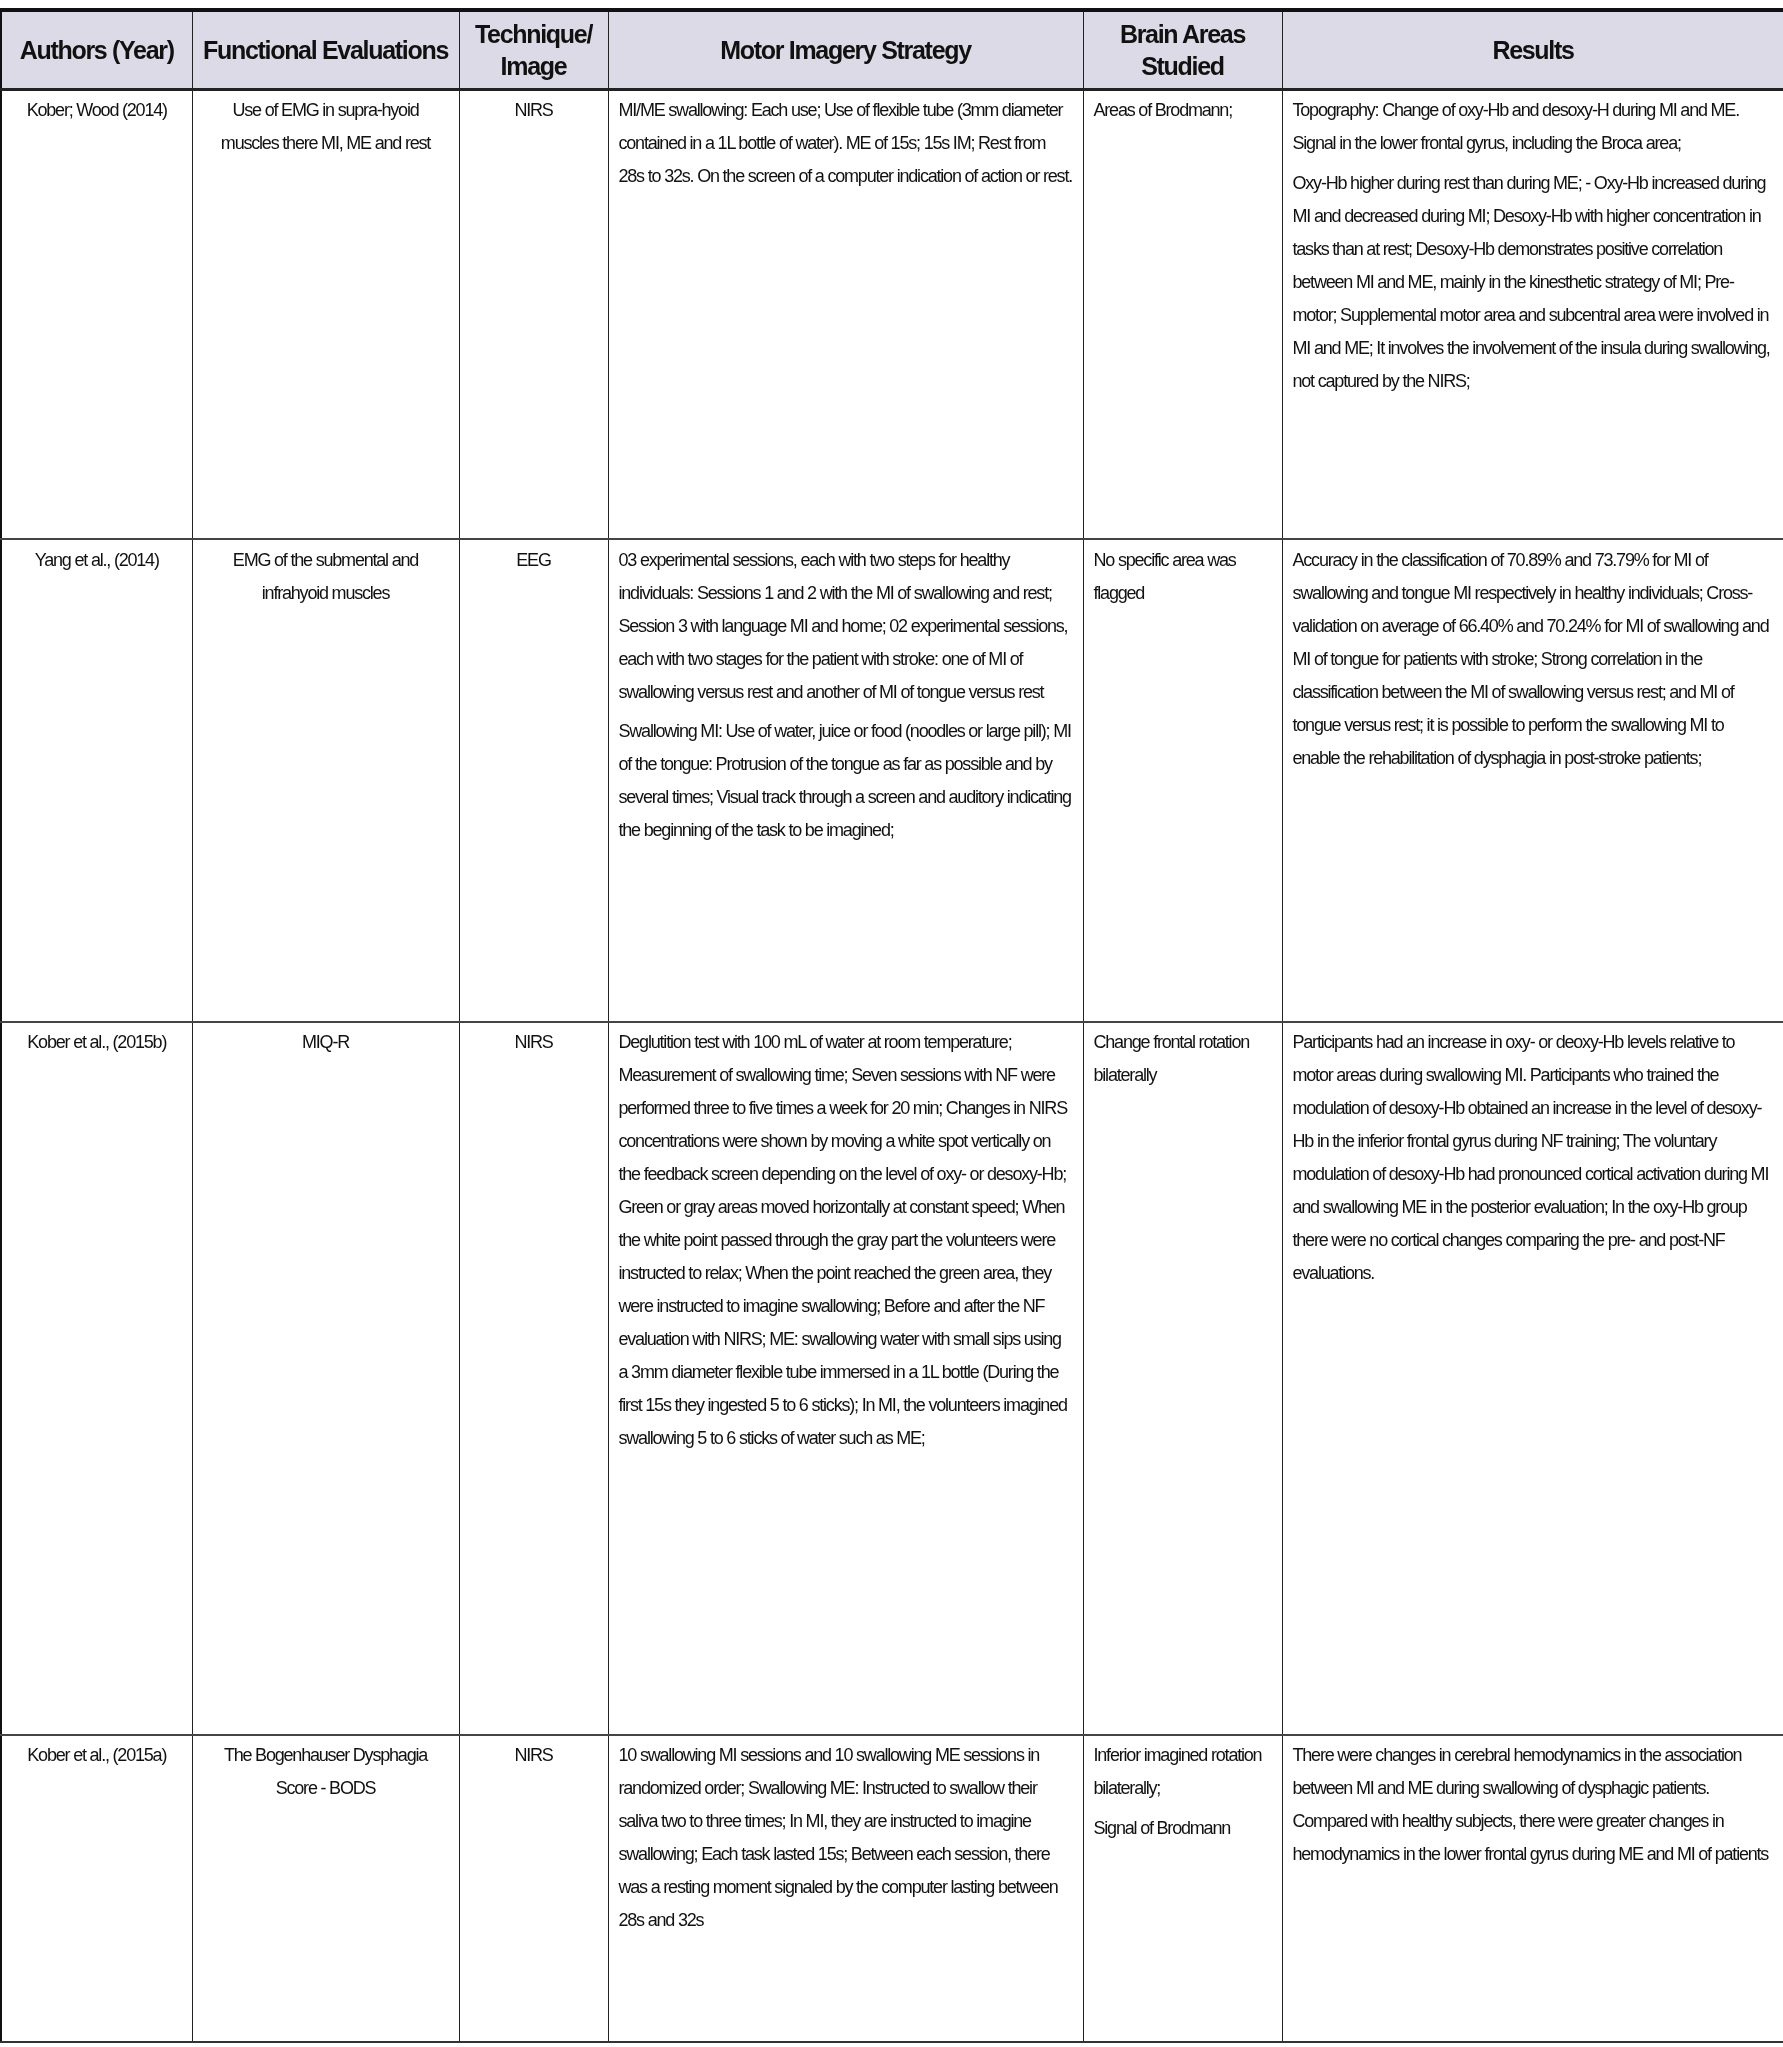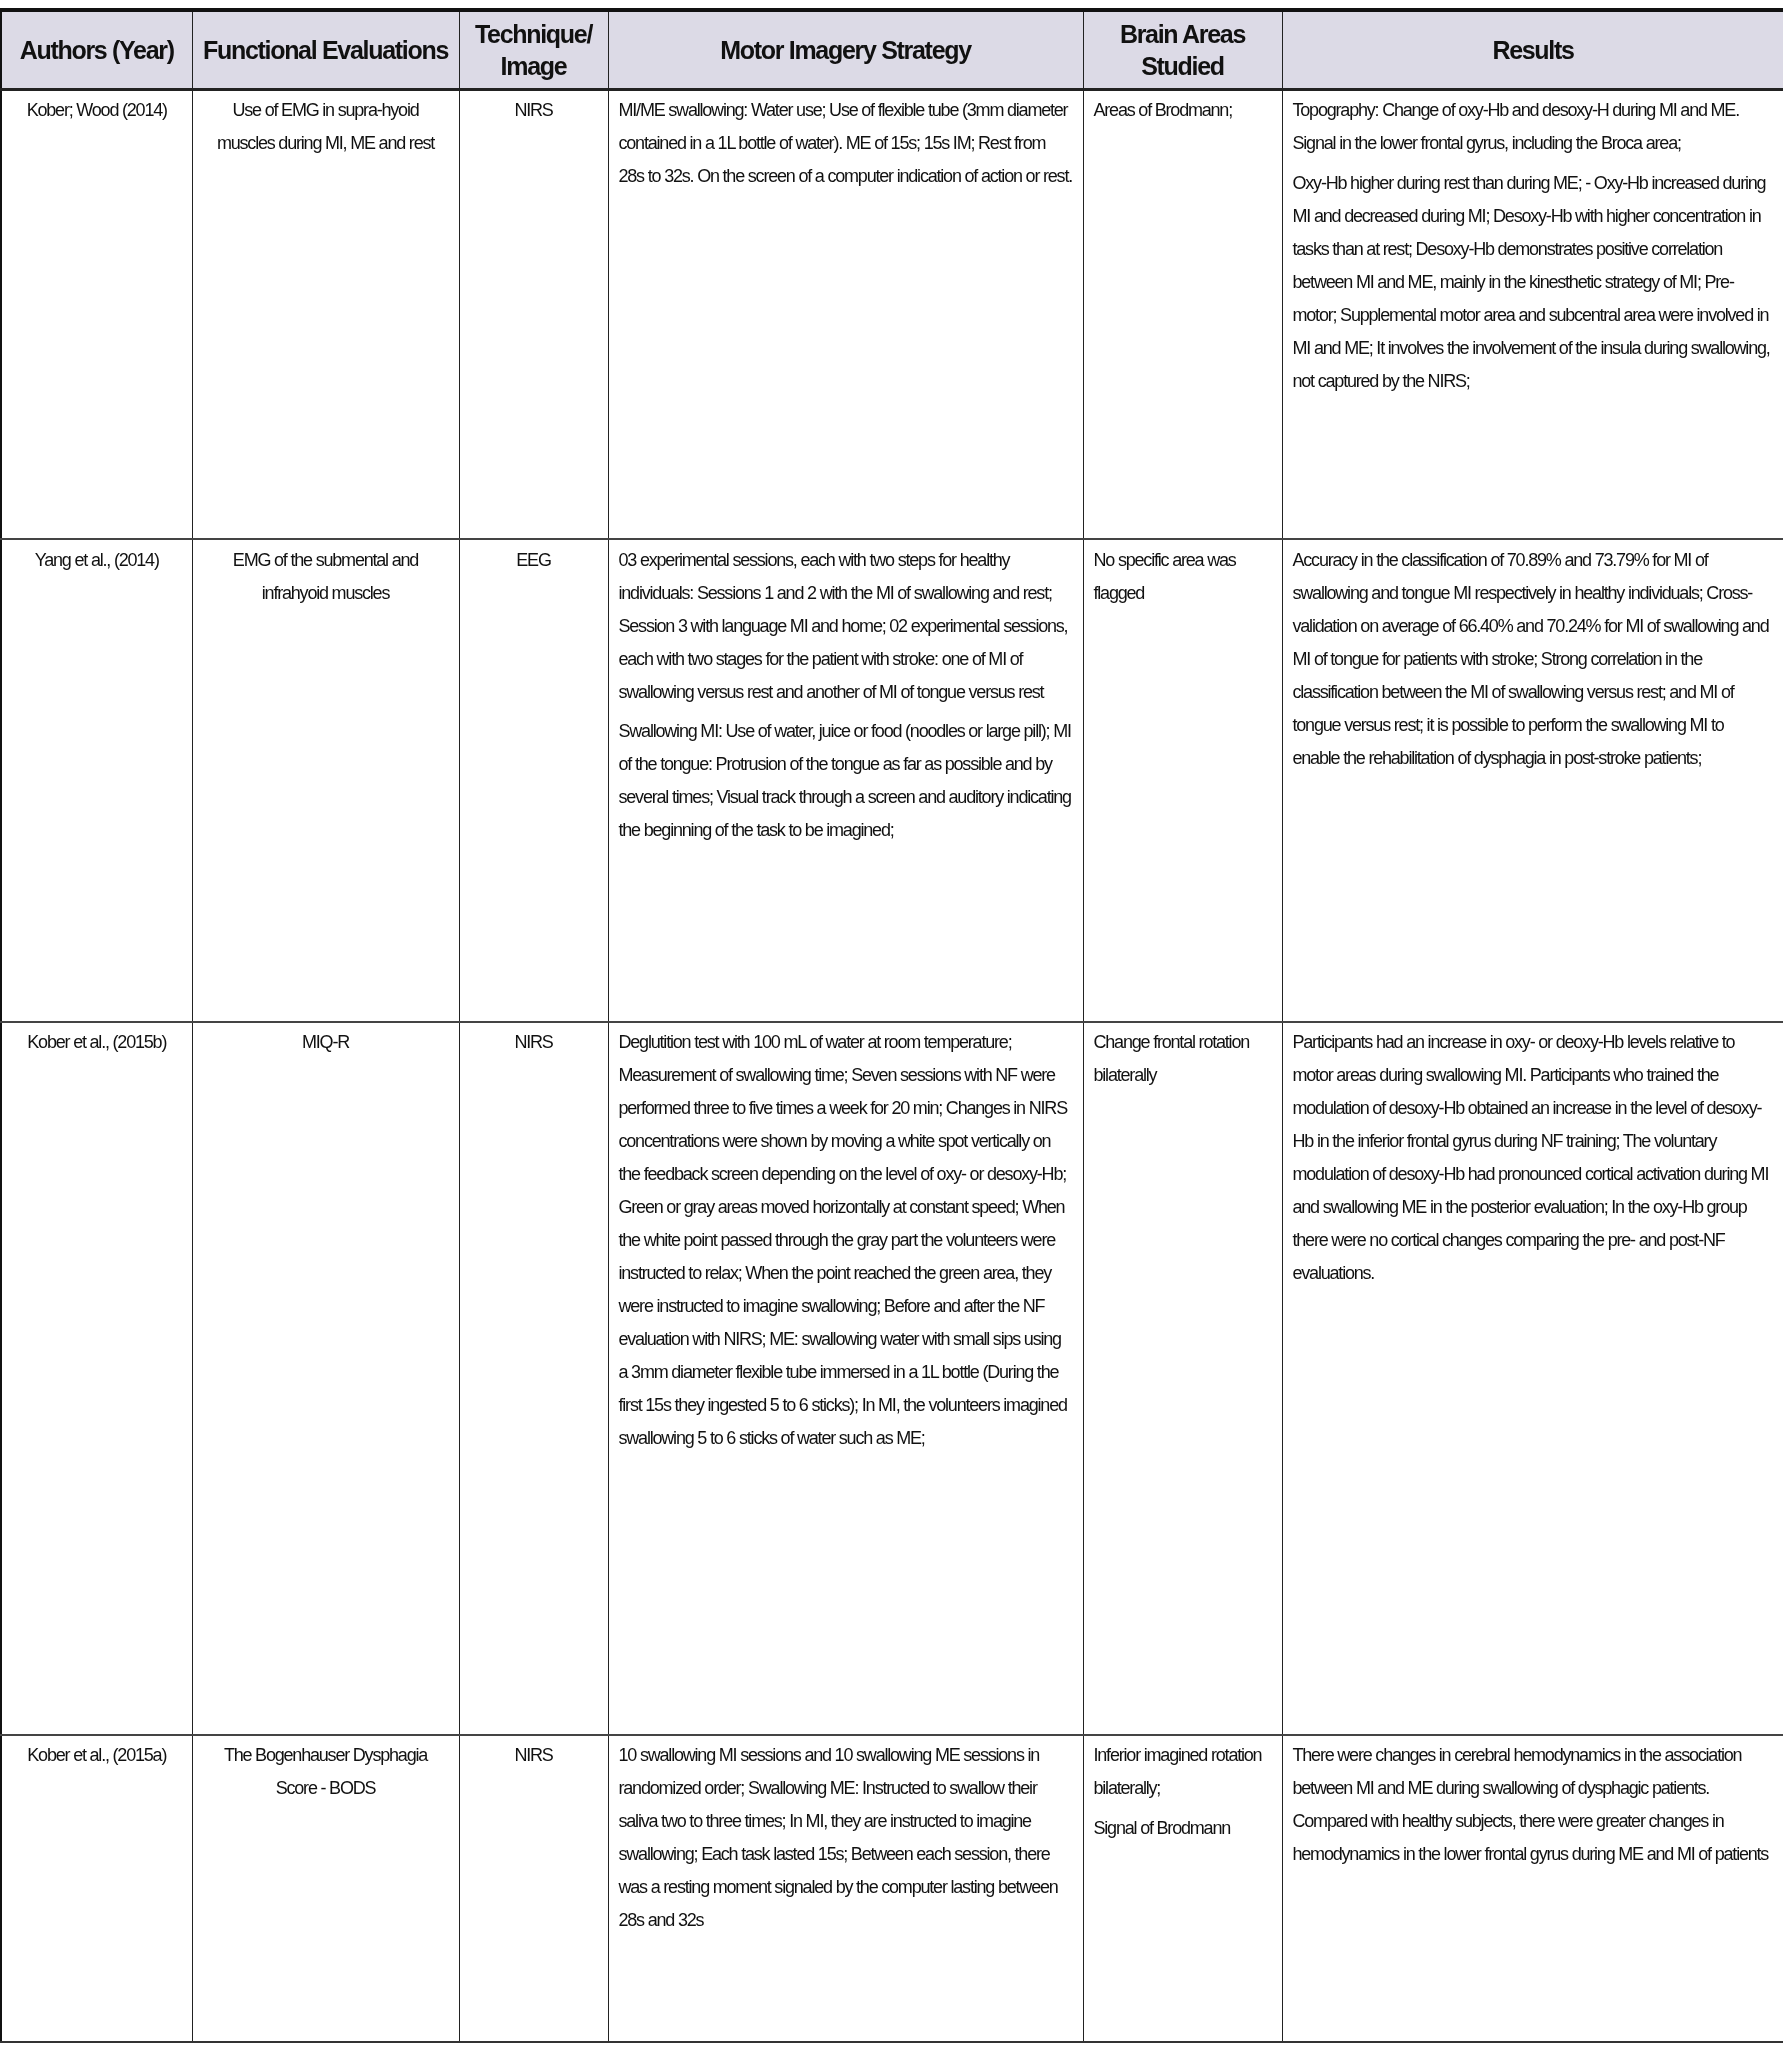--- a/index.html
+++ b/index.html
@@ -95,24 +95,24 @@
         <th>Technique/ Image</th>
         <th>Motor Imagery Strategy</th>
         <th>Brain Areas Studied</th>
         <th>Results</th>
       </tr>
     </thead>
     <tbody>
 
       <tr class="row-1">
         <td class="center">Kober; Wood (2014)</td>
-        <td class="center">Use of EMG in supra-hyoid muscles during MI, ME and rest</td>
+        <td class="center">Use of EMG in supra-hyoid muscles there MI, ME and rest</td>
         <td class="center">NIRS</td>
         <td class="justify">
-          <p class="para">MI/ME    swallowing: Water use; Use of flexible tube (3mm diameter contained in a 1L bottle of water). ME of 15s; 15s IM; Rest from 28s to 32s. On the screen of a computer indication of action or rest.</p>
+          <p class="para">MI/ME    swallowing: Each use; Use of flexible tube (3mm diameter contained in a 1L bottle of water). ME of 15s; 15s IM; Rest from 28s to 32s. On the screen of a computer indication of action or rest.</p>
         </td>
         <td class="center">
           <p class="para">Areas of Brodmann;</p>
         </td>
         <td class="justify">
           <p class="para">Topography: Change of oxy-Hb and desoxy-H during MI and ME. Signal in the lower frontal gyrus, including the Broca area;</p>
           <p class="para">Oxy-Hb higher during rest than during ME; - Oxy-Hb increased during MI and decreased during MI; Desoxy-Hb with higher concentration in tasks than at rest; Desoxy-Hb demonstrates positive correlation between MI and ME, mainly in the kinesthetic strategy of MI; Pre-motor; Supplemental motor area and subcentral area were involved in MI and ME; It involves the involvement of the insula during swallowing, not captured by the NIRS;</p>
         </td>
       </tr>
 

